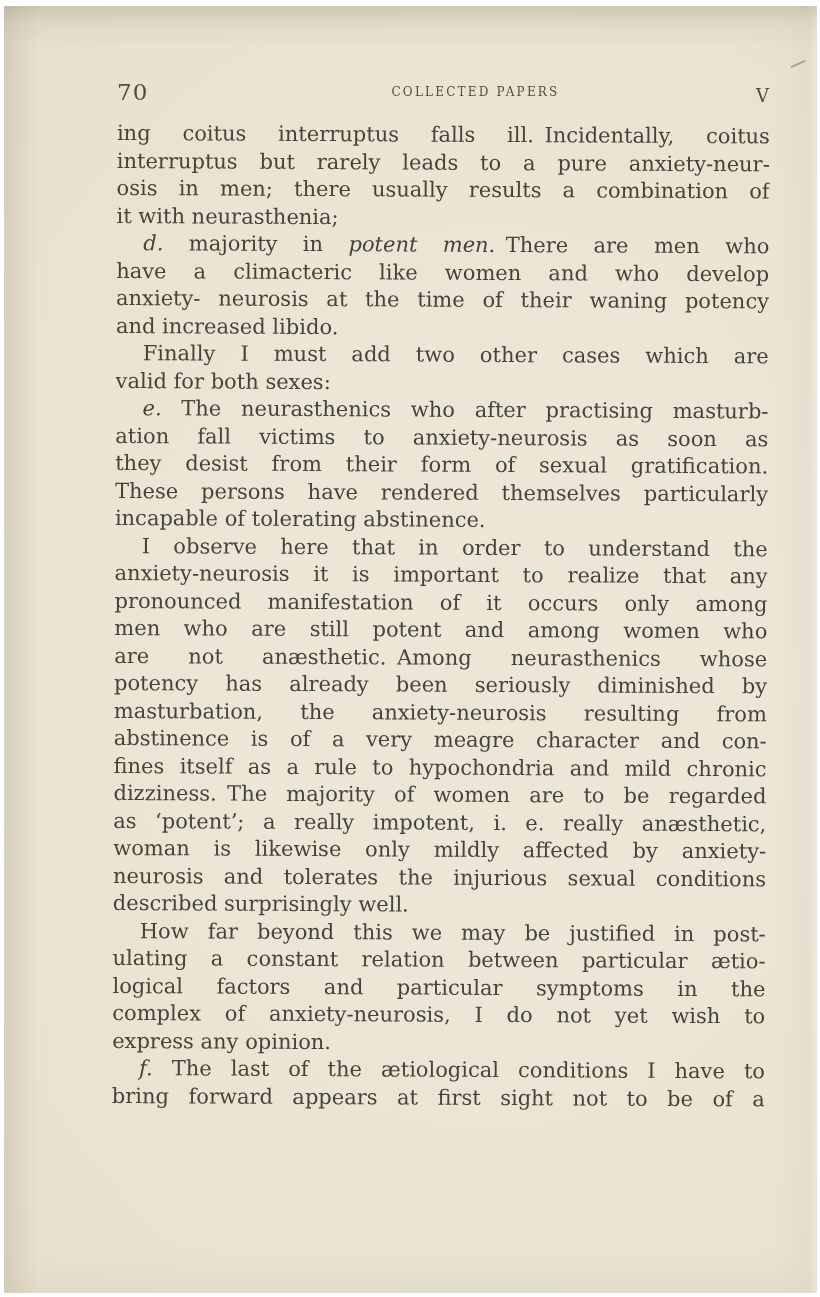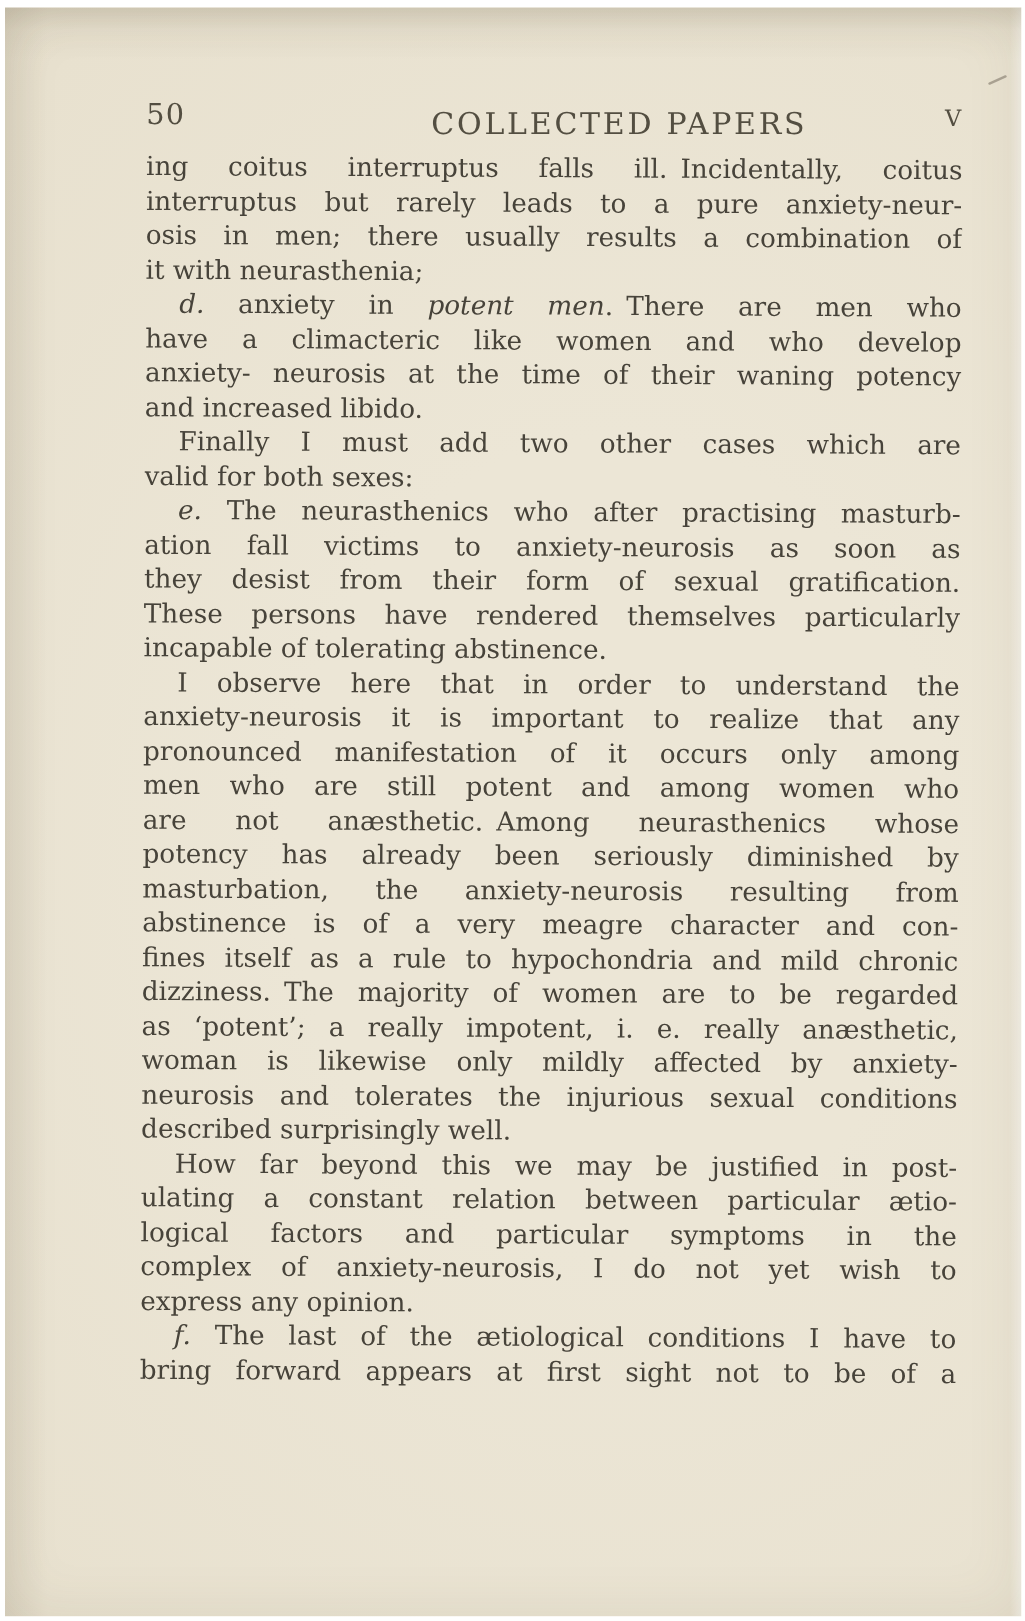--- a/index.html
+++ b/index.html
@@ -26,23 +26,22 @@
     font-family: "DejaVu Serif", "Liberation Serif", serif;
     color: #534e41;
   }
   .page-number {
     position: absolute; left: 0; top: 1px;
     font-size: 23px; letter-spacing: 1px;
   }
   .running-title {
     position: absolute; left: 50%; top: 7px;
     transform: translateX(-50%) translateX(32px);
-    font-size: 24px; letter-spacing: 2.2px;
+    font-size: 12px; letter-spacing: 2.2px;
     white-space: nowrap;
-    margin-left: 20px;
   }
   .chapter-numeral {
     position: absolute; right: 0; top: 7px;
     font-size: 18px; letter-spacing: 1px;
   }
   .page-body {
     position: absolute;
     left: 113px; top: 114px;
     width: 653px;
     font-family: "DejaVu Serif", "Liberation Serif", serif;
@@ -70,31 +69,31 @@
     transform: rotate(-24deg);
     opacity: 0.7;
   }
 </style>
 </head>
 <body>
 
 <div class="paper">
 
   <div class="running-head">
-    <span class="page-number">50</span>
+    <span class="page-number">70</span>
     <span class="running-title">COLLECTED PAPERS</span>
     <span class="chapter-numeral">V</span>
   </div>
 
   <div class="page-body" id="page-body">
       <div class="line"><span>ing coitus interruptus falls ill. Incidentally, coitus</span></div>
       <div class="line"><span>interruptus but rarely leads to a pure anxiety-neur-</span></div>
       <div class="line"><span>osis in men; there usually results a combination of</span></div>
       <div class="line flush"><span>it with neurasthenia;</span></div>
-      <div class="line indent"><i>d.</i><span> anxiety in </span><i>potent men</i><span>. There are men who</span></div>
+      <div class="line indent"><i>d.</i><span> majority in </span><i>potent men</i><span>. There are men who</span></div>
       <div class="line"><span>have a climacteric like women and who develop</span></div>
       <div class="line"><span>anxiety- neurosis at the time of their waning potency</span></div>
       <div class="line flush"><span>and increased libido.</span></div>
       <div class="line indent"><span>Finally I must add two other cases which are</span></div>
       <div class="line flush"><span>valid for both sexes:</span></div>
       <div class="line indent"><i>e.</i><span> The neurasthenics who after practising masturb-</span></div>
       <div class="line"><span>ation fall victims to anxiety-neurosis as soon as</span></div>
       <div class="line"><span>they desist from their form of sexual gratification.</span></div>
       <div class="line"><span>These persons have rendered themselves particularly</span></div>
       <div class="line flush"><span>incapable of tolerating abstinence.</span></div>

